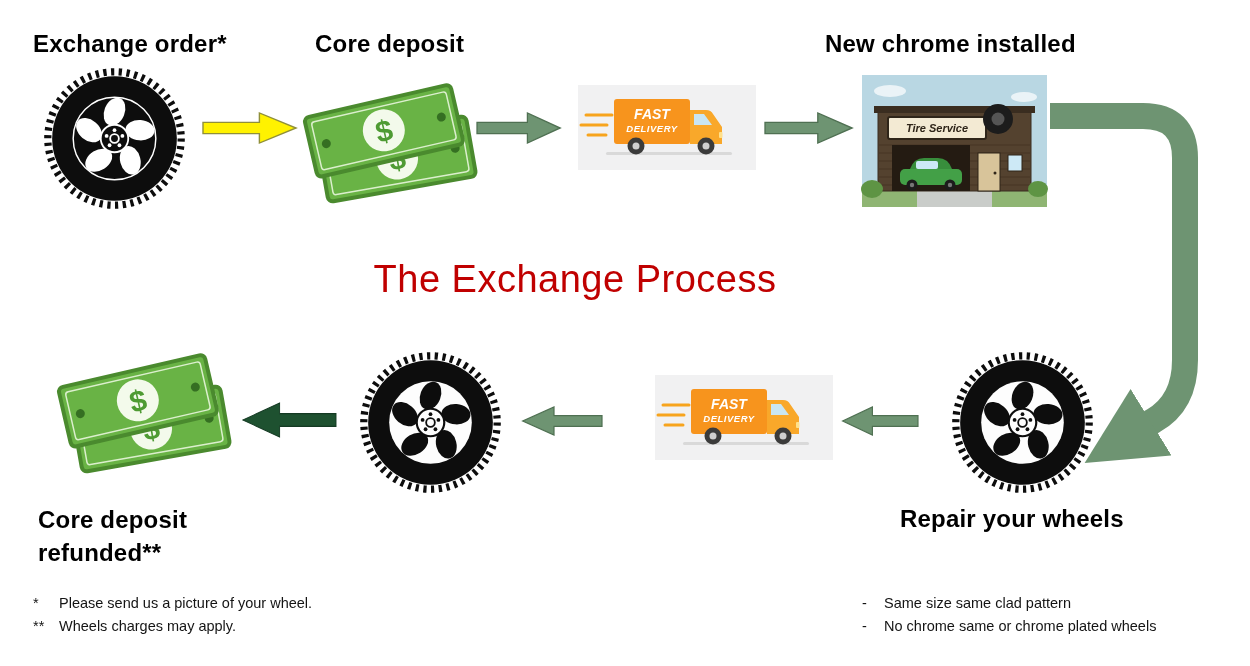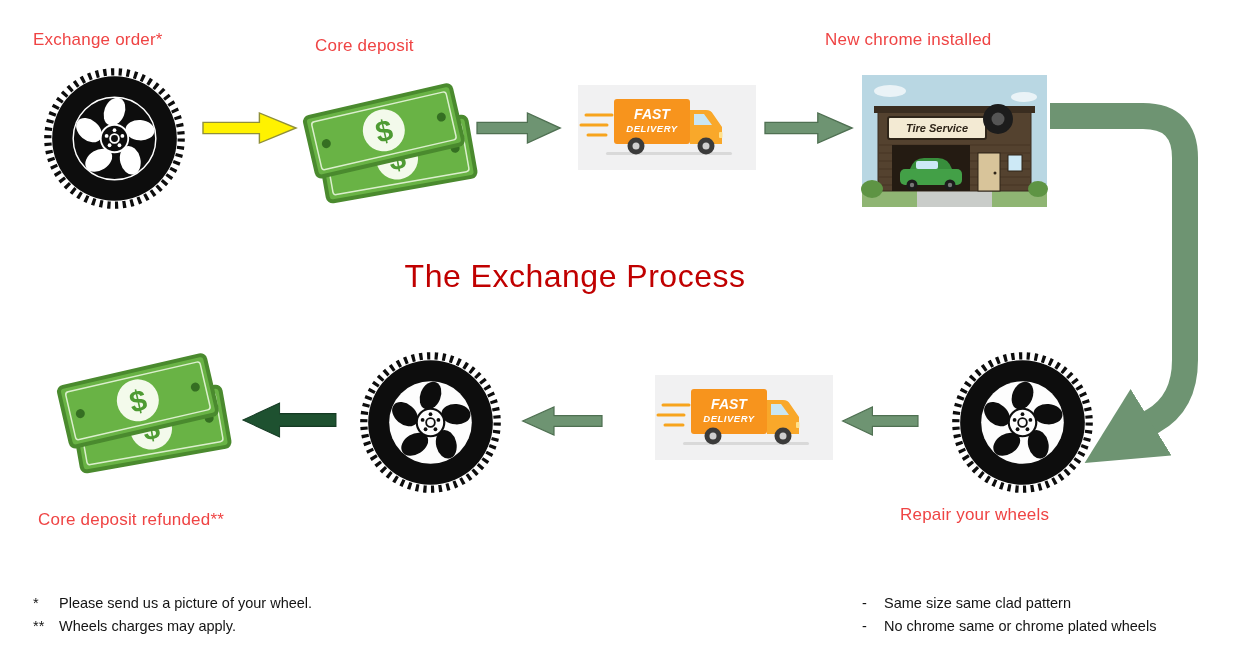--- a/index.html
+++ b/index.html
@@ -2,23 +2,23 @@
 <html style="--title-red: #C00000; --arrow-sage: #6E9472; --arrow-sage-edge: #4F7052; --arrow-yellow: #FFF200; --arrow-yellow-edge: #8F8F3A; --arrow-dark: #1E5130; --money-green: #69B345; --money-green-dark: #4A8A2E; --money-cream: #F3FAEB; --truck-orange: #F7941D; --truck-bg: #F1F1F2; --shop-sky: #B9D7E3; --shop-brown: #54422F; --shop-cream: #F3EAD3;"><head>
 <meta charset="utf-8">
 <style>
   * { margin:0; padding:0; box-sizing:border-box; }
   html,body { background:#ffffff; }
   body { font-family:"Liberation Sans", sans-serif; color:#111; }
   .canvas { position:relative; width:1250px; height:666px; background:#fff; overflow:hidden; }
   .abs { position:absolute; }
   svg { display:block; overflow:visible; }
 
-  .step-label { font-size:17px; color:#ef4444; letter-spacing:.2px; }
+  .step-label { font-size:24px; color:#000000; letter-spacing:.2px;font-weight:bold; }
   .center { }
-  .title { font-size:32px; color:var(--title-red,#C00000); text-align:center; letter-spacing:.5px; }
+  .title { font-size:38px; color:var(--title-red,#C00000); text-align:center; letter-spacing:.5px; }
 
   .note-row { display:flex; gap:8px; font-size:14.5px; line-height:23px; color:#141414; }
   .note-row .marker { width:18px; flex:none; }
   .note-row-r .marker { width:14px; }
 
   .arrow-sage polygon { fill:var(--arrow-sage,#6E9472); stroke:var(--arrow-sage-edge,#4F7052); stroke-width:1.5; }
   .arrow-yellow polygon { fill:var(--arrow-yellow,#FFF200); stroke:var(--arrow-yellow-edge,#8F8F3A); stroke-width:1.5; }
   .arrow-darkgreen polygon { fill:var(--arrow-dark,#1E5130); stroke:#143A23; stroke-width:1; }
   .curve-path { fill:none; stroke:var(--arrow-sage,#6E9472); stroke-width:26; }
   .curve-head { fill:var(--arrow-sage,#6E9472); }
@@ -41,21 +41,21 @@
   .shop-wall  { fill:var(--shop-brown,#54422F); stroke:#3A2D20; }
   .shop-sign  { fill:var(--shop-cream,#F3EAD3); stroke:#2F2519; stroke-width:2; }
   .shop-sign-text { fill:#2F2519; font:italic bold 11px "Liberation Sans",sans-serif; }
 </style>
 </head>
 <body>
 
 <div class="canvas">
 
   <div class="abs step-label" style="left:33px; top:30px;">Exchange order*</div>
-  <div class="abs step-label" style="left:315px; top:36px;">Core deposit</div>
+  <div class="abs step-label" style="left:315px; top:30px;">Core deposit</div>
   <div class="abs step-label" style="left:825px; top:30px;">New chrome installed</div>
 
   <svg class="abs" style="left:1035px; top:88px;" width="200" height="390" viewBox="0 0 200 390">
     <defs>
       <marker id="ah" markerWidth="3" markerHeight="3" refX="0.5" refY="1.5" orient="auto">
         <path class="curve-head" d="M0,0 L3,1.5 L0,3 Z"></path>
       </marker>
     </defs>
     <path class="curve-path" d="M 15 28 L 108 28 Q 150 28 150 70 L 150 272 Q 150 315 118 333 L 105 341" marker-end="url(#ah)"></path>
   </svg>

